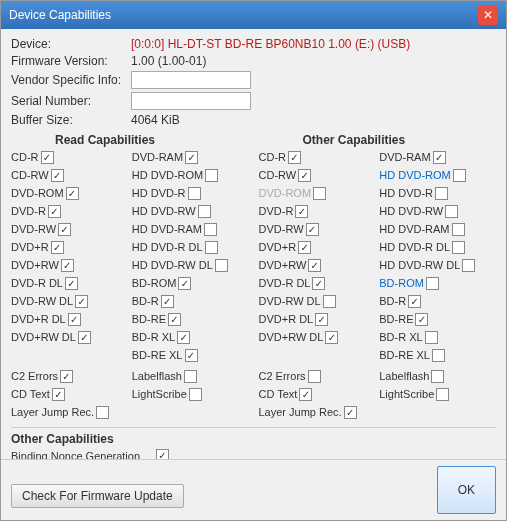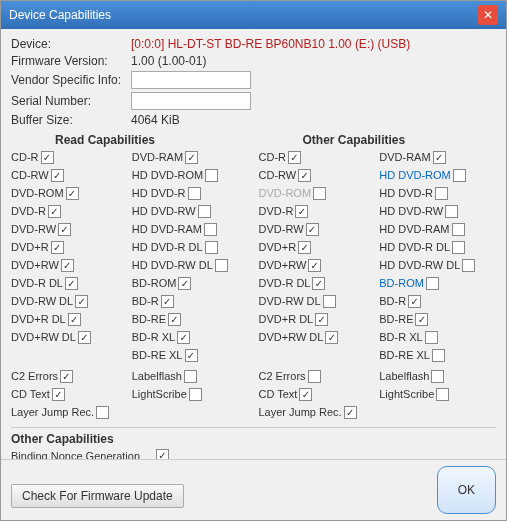--- a/index.html
+++ b/index.html
@@ -174,21 +174,21 @@
       border-radius: 2px;
       margin-top: 12px;
     }
     .btn-ok {
       border: 1px solid #4a90d9;
       background: linear-gradient(to bottom, #f0f6ff, #d0e4f8);
       padding: 16px 20px;
       cursor: pointer;
       font-size: 12px;
       color: #333;
-      border-radius: 10px;
+      border-radius: 2px;
     }
   </style>
 </head>
 <body>
 
 <div class="window">
 
   <div class="title-bar">
     <span class="title-bar-title">Device Capabilities</span>
     <button class="title-bar-close">✕</button>

